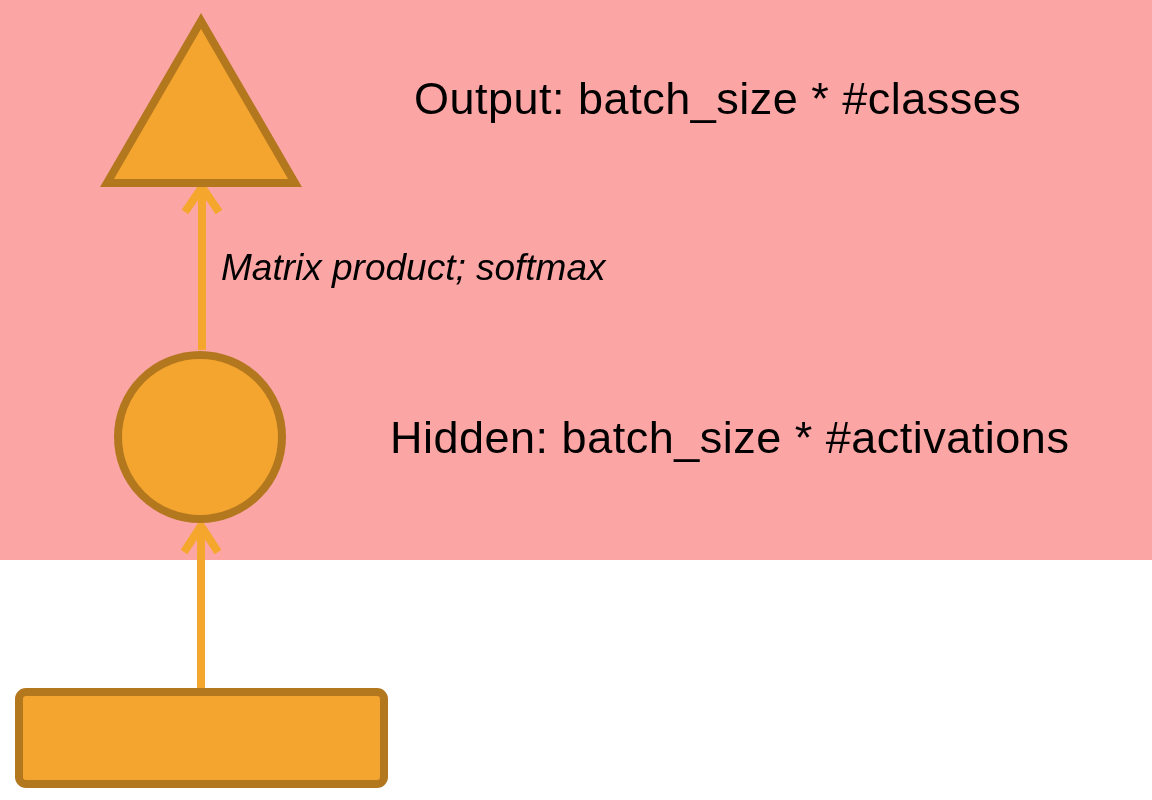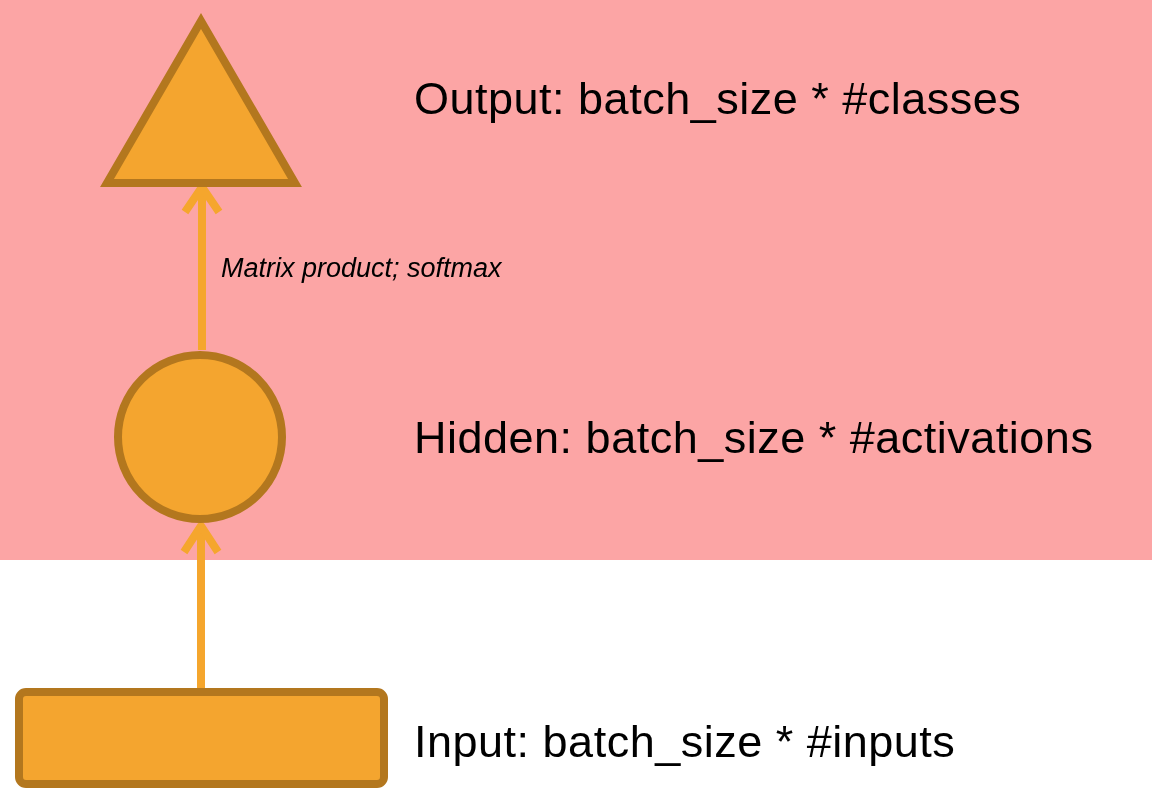--- a/index.html
+++ b/index.html
@@ -26,21 +26,21 @@
     position: absolute;
     transform: translateY(-50%);
     white-space: nowrap;
     color: #000000;
   }
   .node-label {
     font-size: 45px;
     letter-spacing: 0.5px;
   }
   .edge-label {
-    font-size: 27px;
+    font-size: 37px;
     font-style: italic;
   }
 </style>
 </head>
 <body>
 
 <div class="canvas">
 
   <svg class="shapes-layer" width="1152" height="800" viewBox="0 0 1152 800">
 
@@ -56,20 +56,19 @@
 
     <polygon points="201,21 295,183 107,183" stroke-width="8" stroke-linejoin="miter" fill="#F4A52F" stroke="#B3771E"></polygon>
 
     <circle cx="200" cy="437" r="82" stroke-width="8" fill="#F4A52F" stroke="#B3771E"></circle>
 
     <rect x="19" y="692" width="365" height="92" rx="7" stroke-width="8" fill="#F4A52F" stroke="#B3771E"></rect>
   </svg>
 
   <div class="label node-label" style="left:414px; top:99px;">Output: batch_size * #classes</div>
 
-  <div class="label node-label" style="left:414px; top:438px;">Hidden: batch_size * #activations</div>
+  <div class="label node-label" style="left:390px; top:438px;">Hidden: batch_size * #activations</div>
 
-  <div class="label node-label" style="left:414px; top:742px;">Input: batch_size * #inputs</div>
 
   <div class="label edge-label" style="left:221px; top:268px;">Matrix product; softmax</div>
 
 
 </div>
 
 </body></html>

